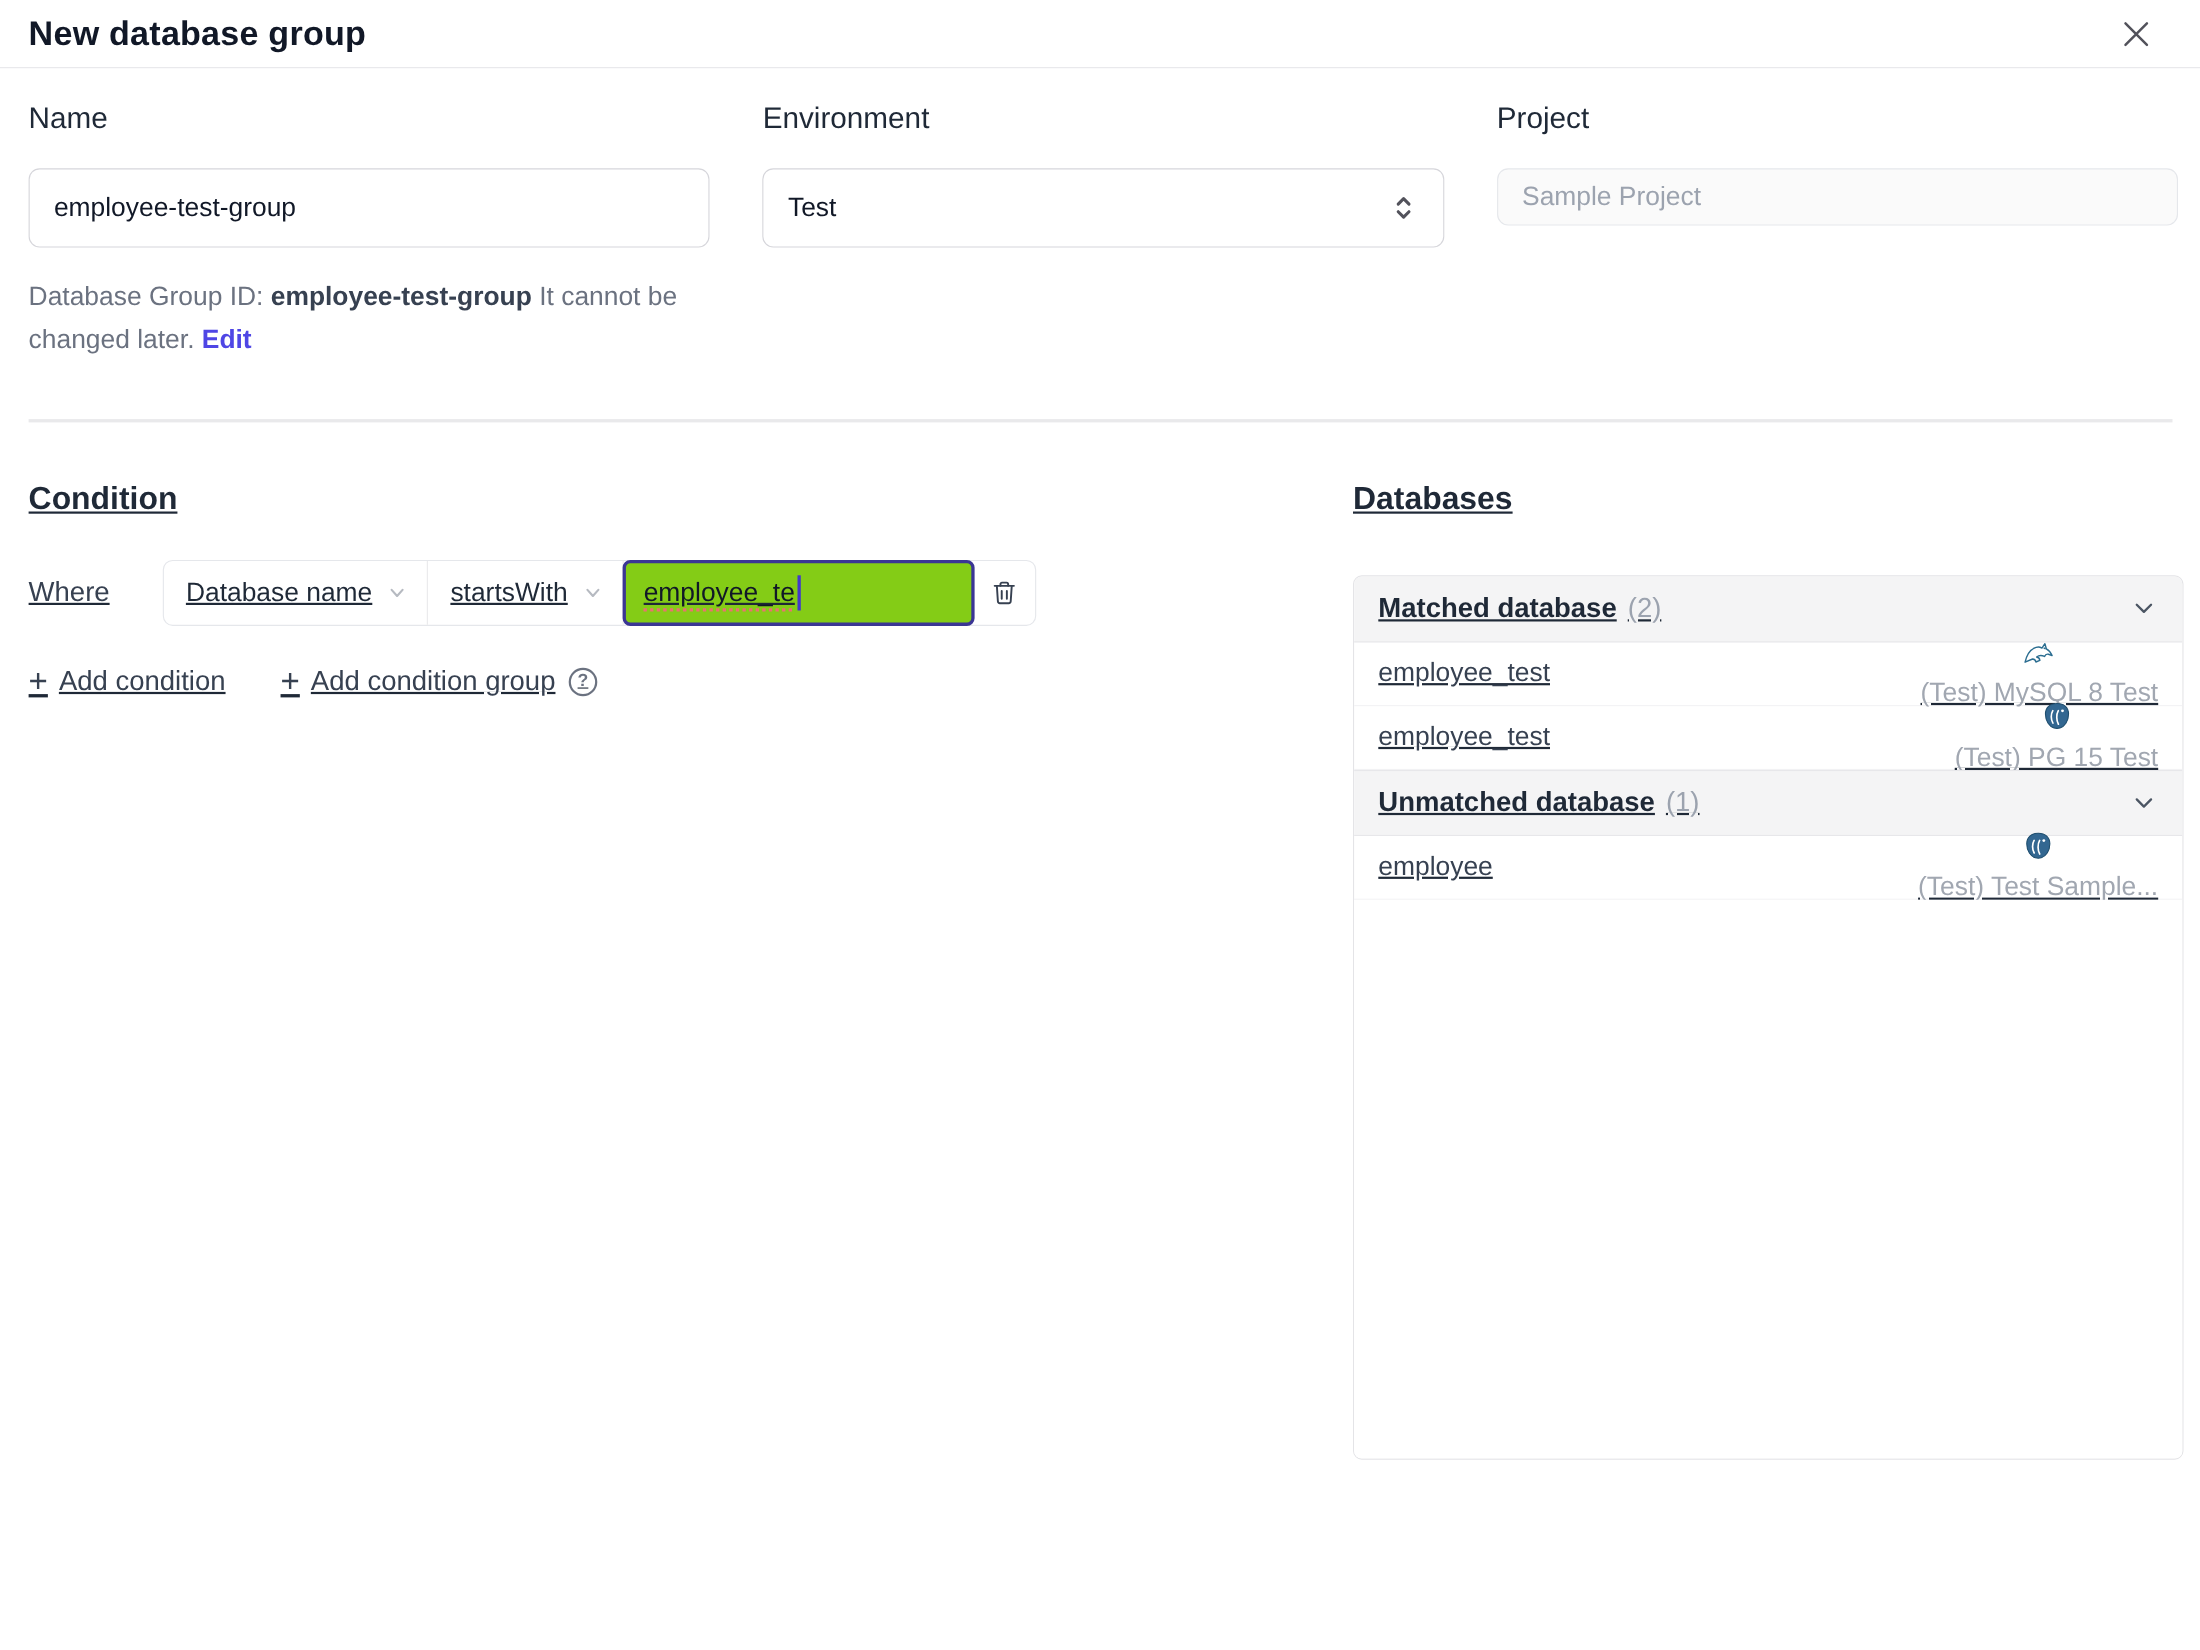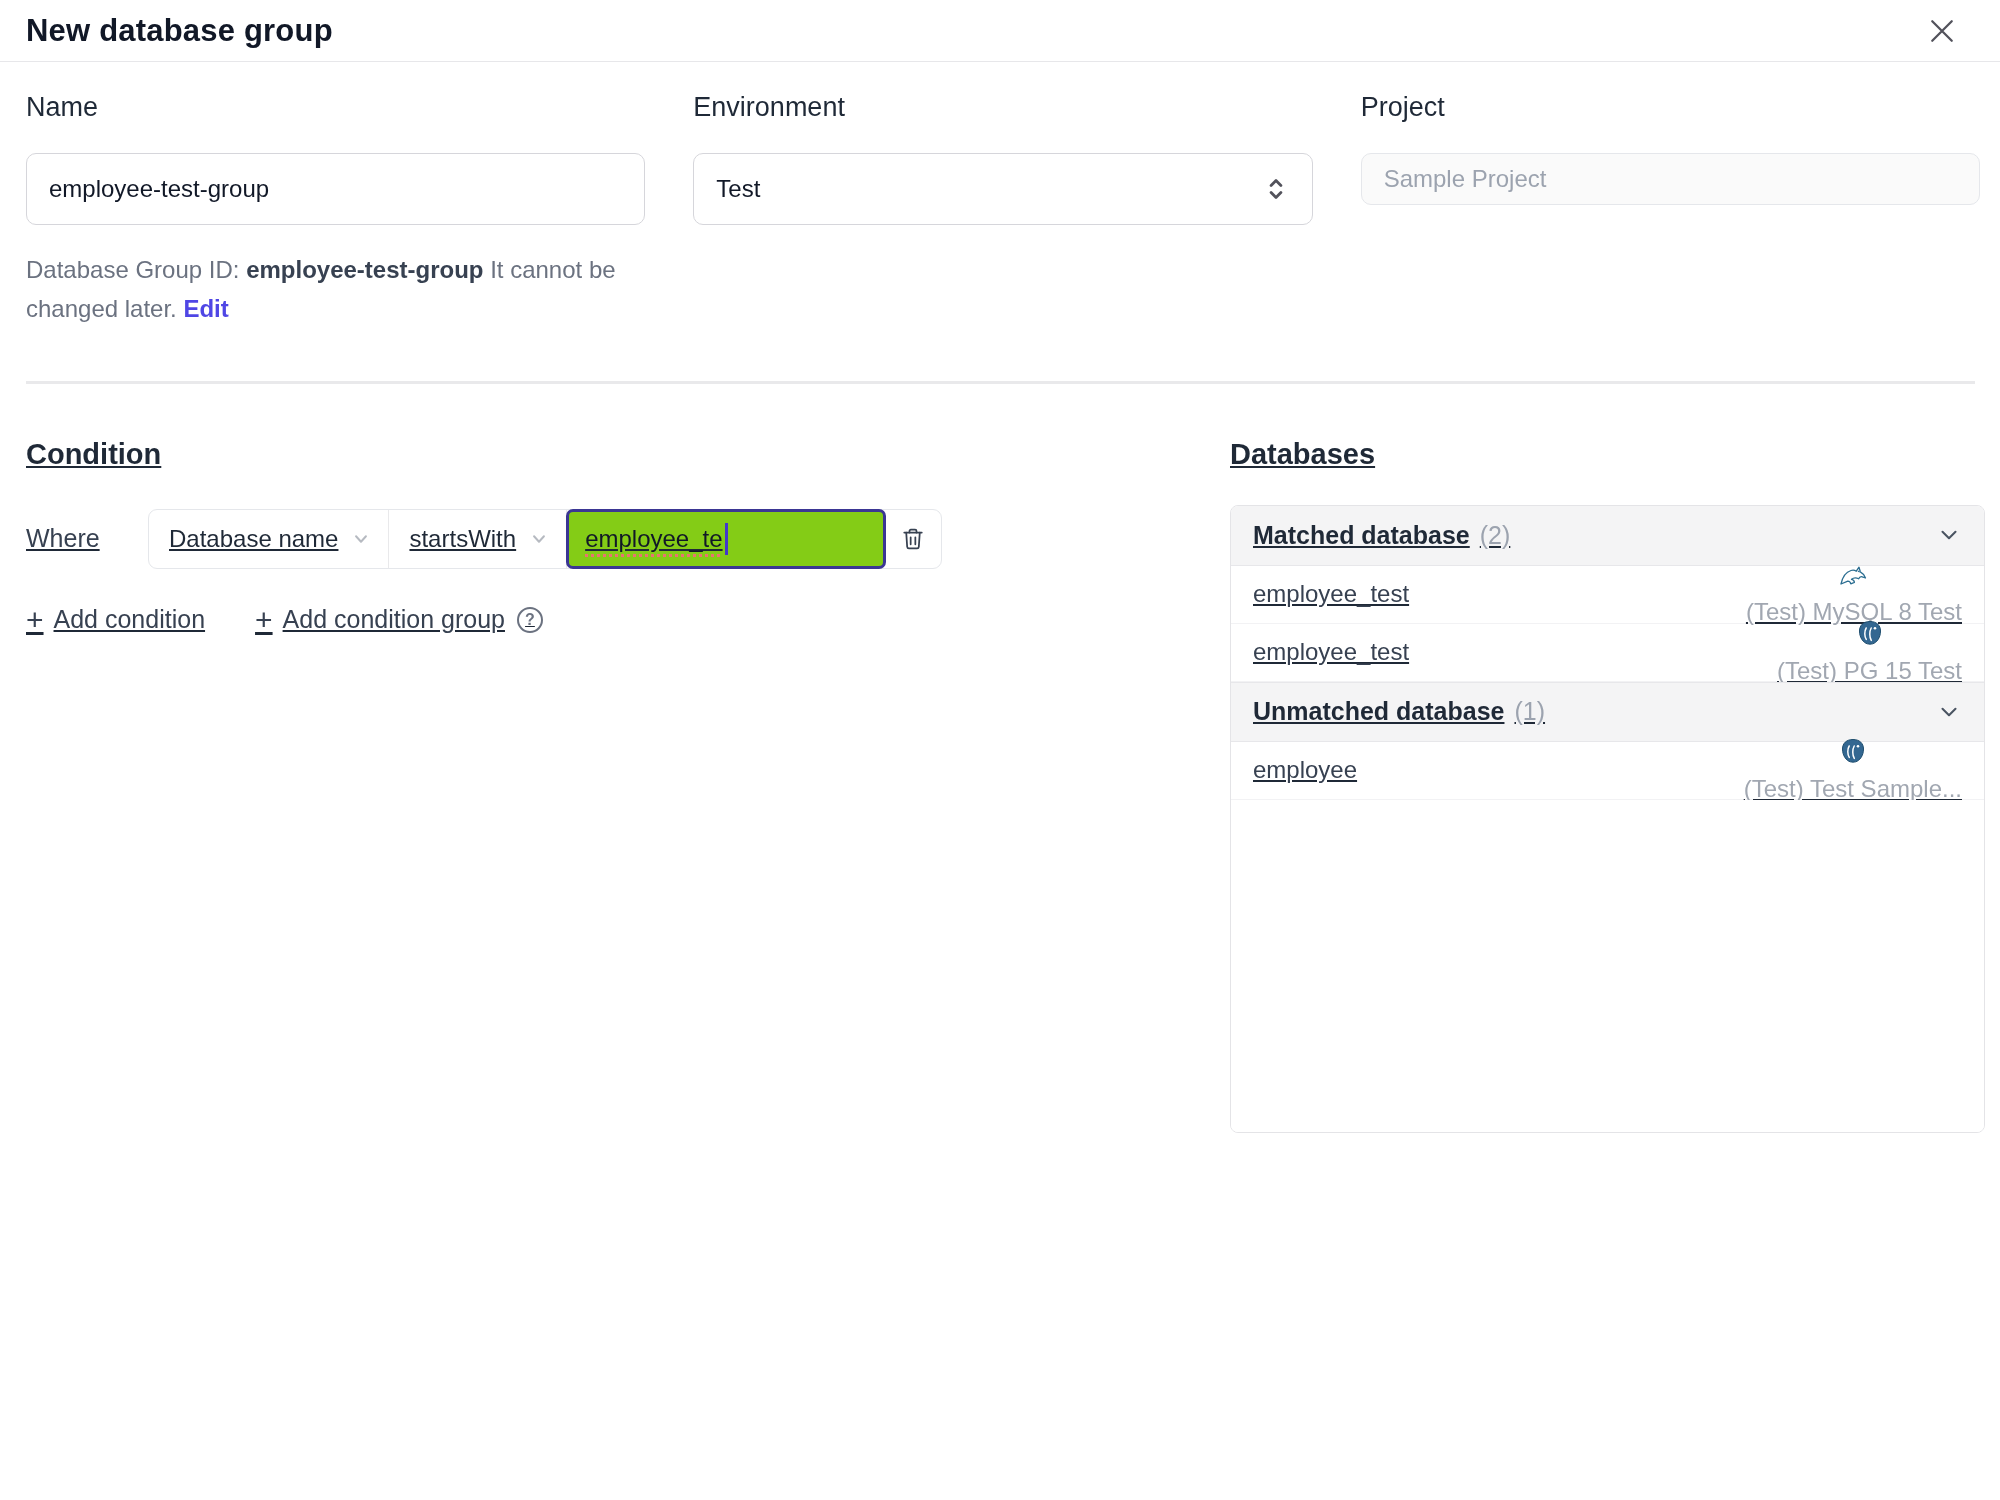--- a/index.html
+++ b/index.html
@@ -120,22 +120,22 @@
   .plus-glyph { font-size: 30px; font-weight: 300; color: #374151; line-height: 1; }
   .help-circle {
     width: 26px; height: 26px; border: 2px solid #6b7280; border-radius: 50%;
     display: inline-flex; align-items: center; justify-content: center;
     font-size: 16px; color: #6b7280; font-weight: 600; margin-left: 2px;
     cursor: pointer;
   }
 
   
   .db-panel {
-    margin-top: 34px;
-    height: 628px;
+    margin-top: 52px;
+    height: 804px;
     border: 1px solid #e4e4e7; border-radius: 8px;
     overflow: hidden;
     display: flex; flex-direction: column;
     background: #fff;
   }
   .db-section-header {
     background: #f4f4f5;
     height: 60px; flex: 0 0 auto;
     display: flex; align-items: center;
     padding: 0 22px;

